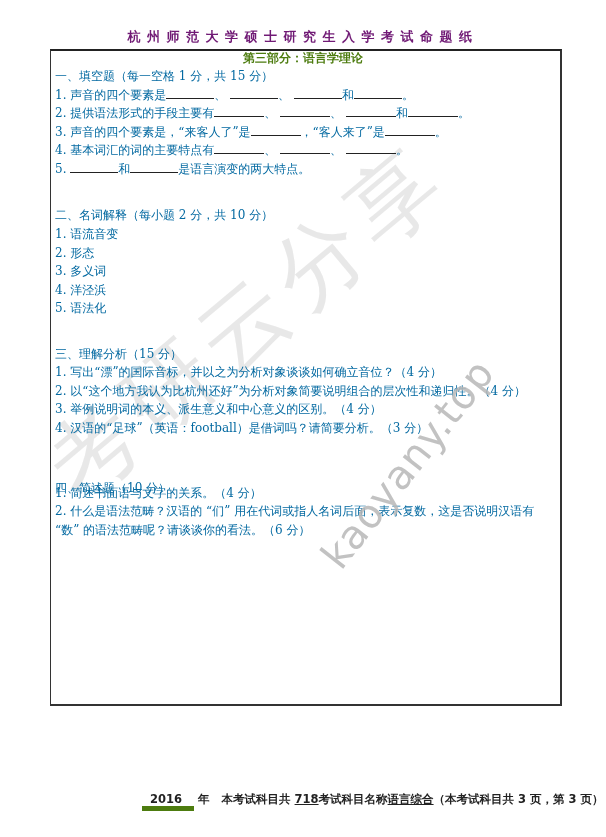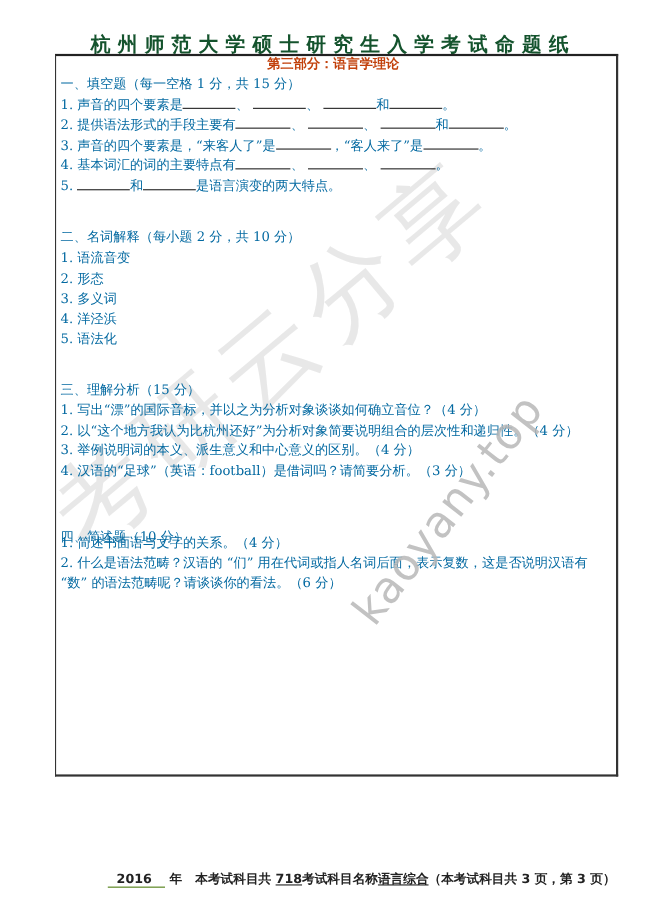--- a/index.html
+++ b/index.html
@@ -1,39 +1,39 @@
 <!DOCTYPE html>
 <html><head>
 <meta charset="utf-8">
 <style>
   html, body { margin:0; padding:0; background:#ffffff; }
   body { width:606px; height:837px; position:relative; overflow:hidden;
          font-family:"DejaVu Serif","Liberation Serif",serif; color:#1a1a1a; }
   .header-title { position:absolute; left:0; width:606px; top:28px; text-align:center;
          font-family:"DejaVu Sans","Liberation Sans",sans-serif; font-weight:bold;
-         font-size:18px; letter-spacing:6.5px; color:#14532d; }
+         font-size:13px; letter-spacing:6.5px; color:#701a75; }
   .box { position:absolute; left:50px; top:49px; width:512px; height:657px;
          border:1px solid #333; border-top:2px solid #222; border-right:2px solid #333;
          border-bottom:2px solid #333; box-sizing:border-box; }
   .part-title { position:absolute; left:0; width:606px; top:50px; text-align:center;
          font-family:"DejaVu Sans","Liberation Sans",sans-serif; font-weight:bold;
-         font-size:12px; color:#c2410c; }
+         font-size:12px; color:#4d7c0f; }
   .line { position:absolute; left:55px; font-size:12px; line-height:16px; white-space:nowrap; color:#0369a1; }
   .blank { display:inline-block; border-bottom:1px solid #222; height:11px; vertical-align:baseline; }
   .w48 { width:48px; } .w50 { width:50px; }
   .wm-text { position:absolute; left:330px; top:540px; font-family:"DejaVu Sans","Liberation Sans",sans-serif;
          font-size:40px; color:#b8b8b8; transform:rotate(-52deg); transform-origin:left center; opacity:0.85;
          letter-spacing:1px; }
   .wm-callig { position:absolute; left:60px; top:420px; font-family:"DejaVu Serif","Liberation Serif",serif;
          font-size:88px; color:#e3e3e3; transform:rotate(-40deg); transform-origin:left center;
          white-space:nowrap; letter-spacing:10px; opacity:0.8; }
   .footer { position:absolute; left:98px; top:792px; font-size:11.5px; font-weight:bold;
          font-family:"DejaVu Sans","Liberation Sans",sans-serif; white-space:nowrap; color:#222; }
   .ul { text-decoration:underline; }
-  .yearul { display:inline-block; border-bottom:1px solid #4d7c0f; padding:0 12px 0 8px; }
+  .yearul { display:inline-block; border-bottom:5px solid #4d7c0f; padding:0 12px 0 8px;margin-left:44px; }
 </style>
 </head>
 <body>
 
 <div class="wm-callig">考研云分享</div>
 
 <div class="header-title">杭州师范大学硕士研究生入学考试命题纸</div>
 
 <div class="box"></div>
 

